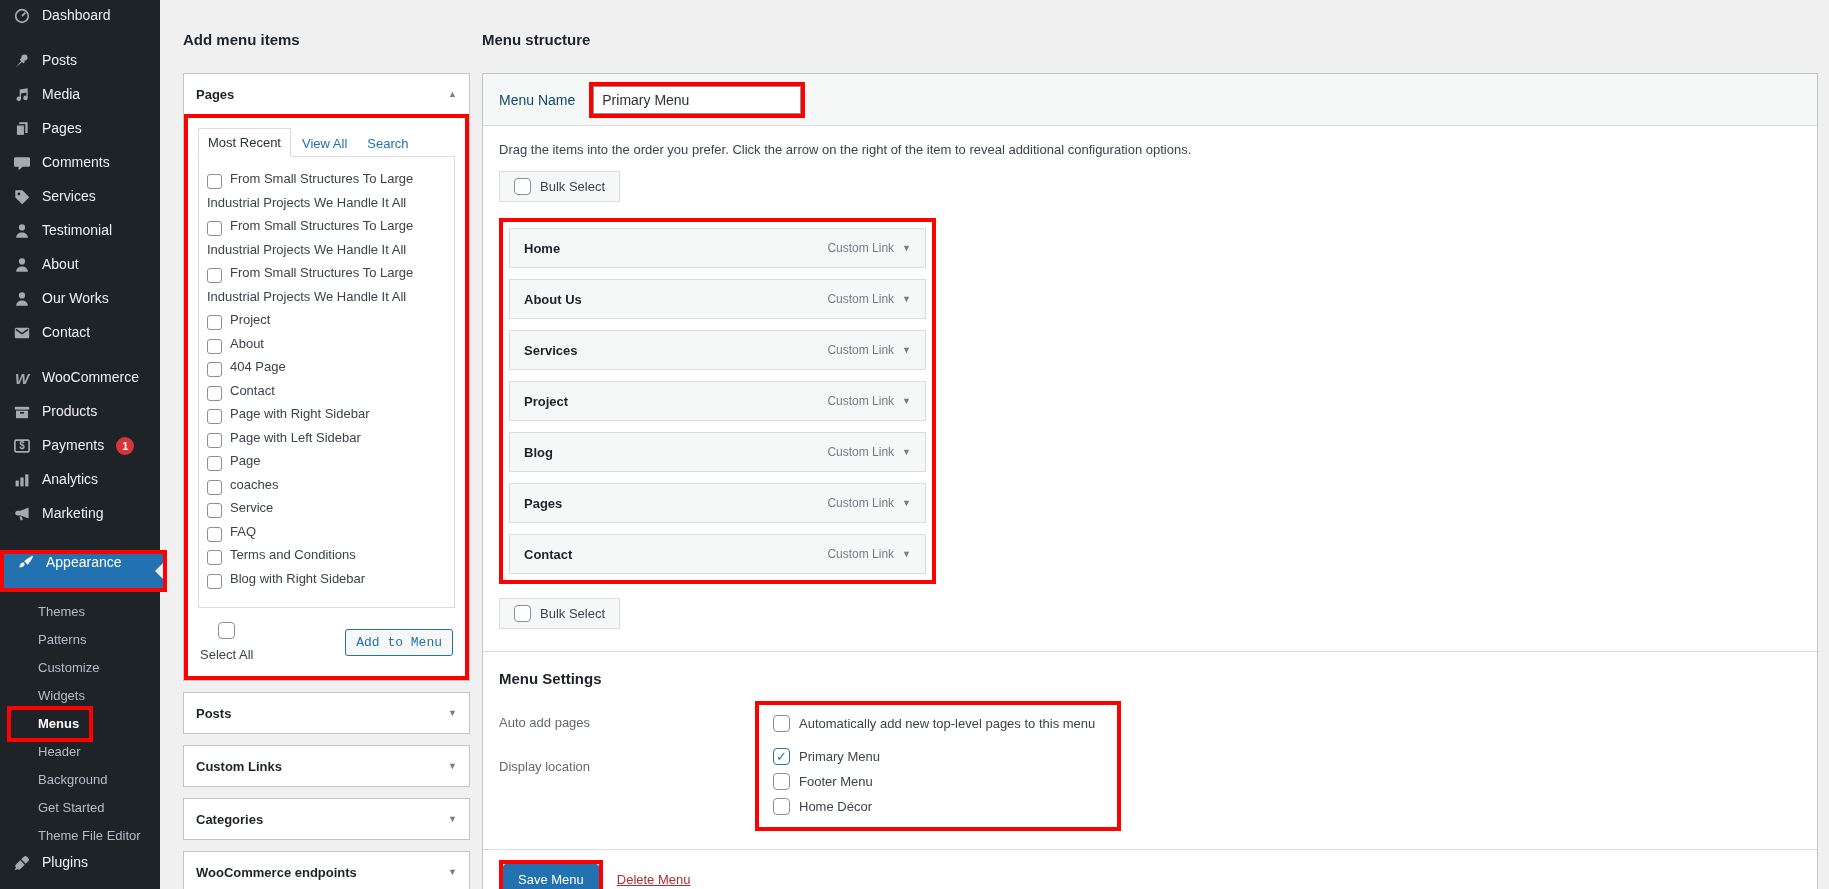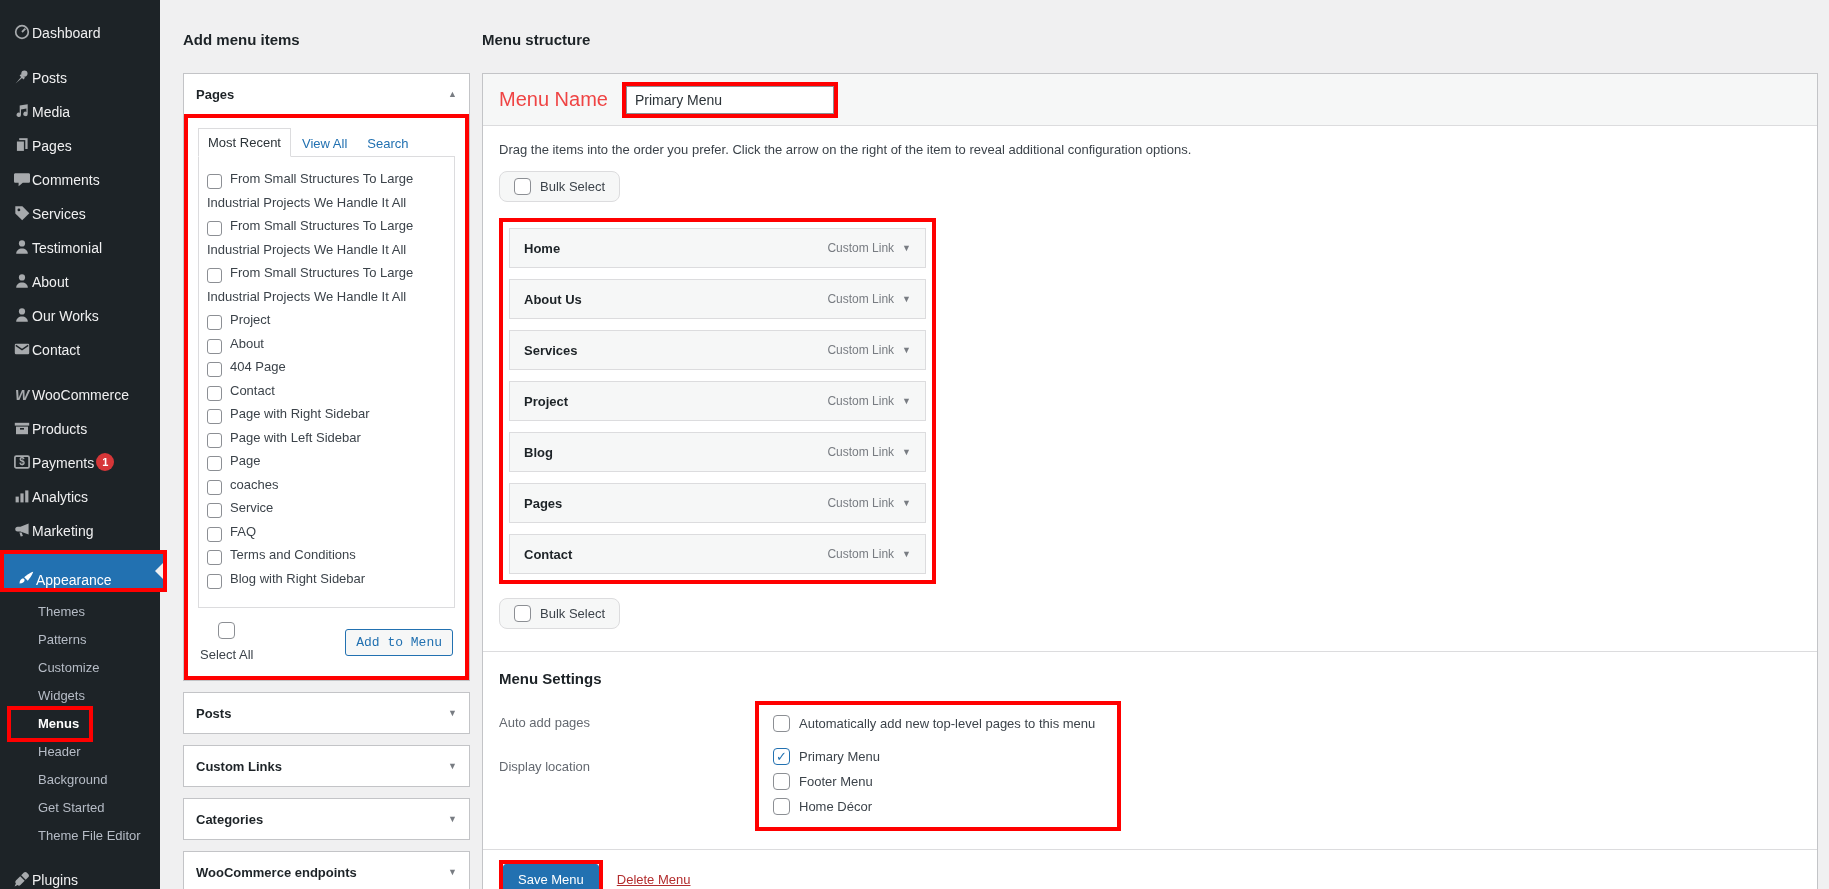--- a/index.html
+++ b/index.html
@@ -8,21 +8,21 @@
     font-family:"Liberation Sans","DejaVu Sans",sans-serif;
     font-size:13px; color:#1d2327; background:#f0f0f1;
     position:relative; overflow:hidden;
   }
   
   .sidebar {
     position:absolute; left:0; top:0; width:160px; height:889px;
     background:#1d2327; color:#f0f0f1; padding-top:7px; z-index:2;
   }
   .side-item {
-    height:34px; display:flex; align-items:flex-end; 
+    height:34px; display:flex; align-items:flex-start; gap:10px;
     padding:0 12px; font-size:14px; color:#f0f0f1; cursor:pointer; position:relative;
   }
   .side-item .ic { width:20px; height:18px; display:flex; align-items:center; justify-content:center; color:#a7aaad; flex:0 0 20px; }
   .side-item svg { width:18px; height:18px; display:block; }
   .mb-gap { margin-bottom:11px; }
   .badge {
     min-width:18px; height:18px; border-radius:50%; background:#d63638; color:#fff;
     font-size:11px; display:inline-flex; align-items:center; justify-content:center;
     padding:0 4px; margin-left:2px; font-weight:bold;
   }
@@ -87,31 +87,31 @@
     padding:5px 10px; font-size:13px; cursor:pointer; font-family:Liberation Mono, monospace;
   }
   .accordion { margin-top:11px; }
   
   .col-menu { position:absolute; left:482px; top:30px; width:1336px; }
   .menu-panel { background:#fff; border:1px solid #c3c4c7; }
   .menu-name-row {
     background:#f6f7f7; border-bottom:1px solid #dcdcde; height:52px;
     display:flex; align-items:center; padding:0 16px;
   }
-  .menu-name-row .lbl { font-size:20px; color:#ef4444; margin-right:14px; }
+  .menu-name-row .lbl { font-size:14px; color:#0c4a6e; margin-right:14px; }
   .name-redbox { border:4px solid #f00; display:inline-block; line-height:0; }
   .menu-name-input {
     width:208px; height:28px; border:1px solid #8c8f94; padding:0 8px; font-size:14px;
     color:#2c3338; font-family:inherit; background:#fff;
   }
   .menu-body { padding:16px; }
   .instruction { font-size:13px; color:#3c434a; margin-bottom:14px; }
   .bulk-chip {
     display:inline-flex; align-items:center; gap:9px; background:#f6f7f7;
-    border:1px solid #dcdcde; border-radius:8px; padding:6px 14px; color:#3c434a; cursor:pointer;
+    border:1px solid #dcdcde; border-radius:0; padding:6px 14px; color:#3c434a; cursor:pointer;
   }
   .items-redbox { width:437px; margin-top:16px; padding:6px; }
   .menu-row {
     height:40px; background:#f6f7f7; border:1px solid #dcdcde; display:flex;
     align-items:center; justify-content:space-between; padding:0 14px; margin-bottom:11px; cursor:move;
   }
   .menu-row:last-child { margin-bottom:0; }
   .menu-row .mi-label { font-weight:bold; font-size:13px; color:#1d2327; }
   .menu-row .mi-right { display:flex; align-items:center; gap:8px; }
   .menu-row .mi-type { font-size:12px; color:#787c82; }

